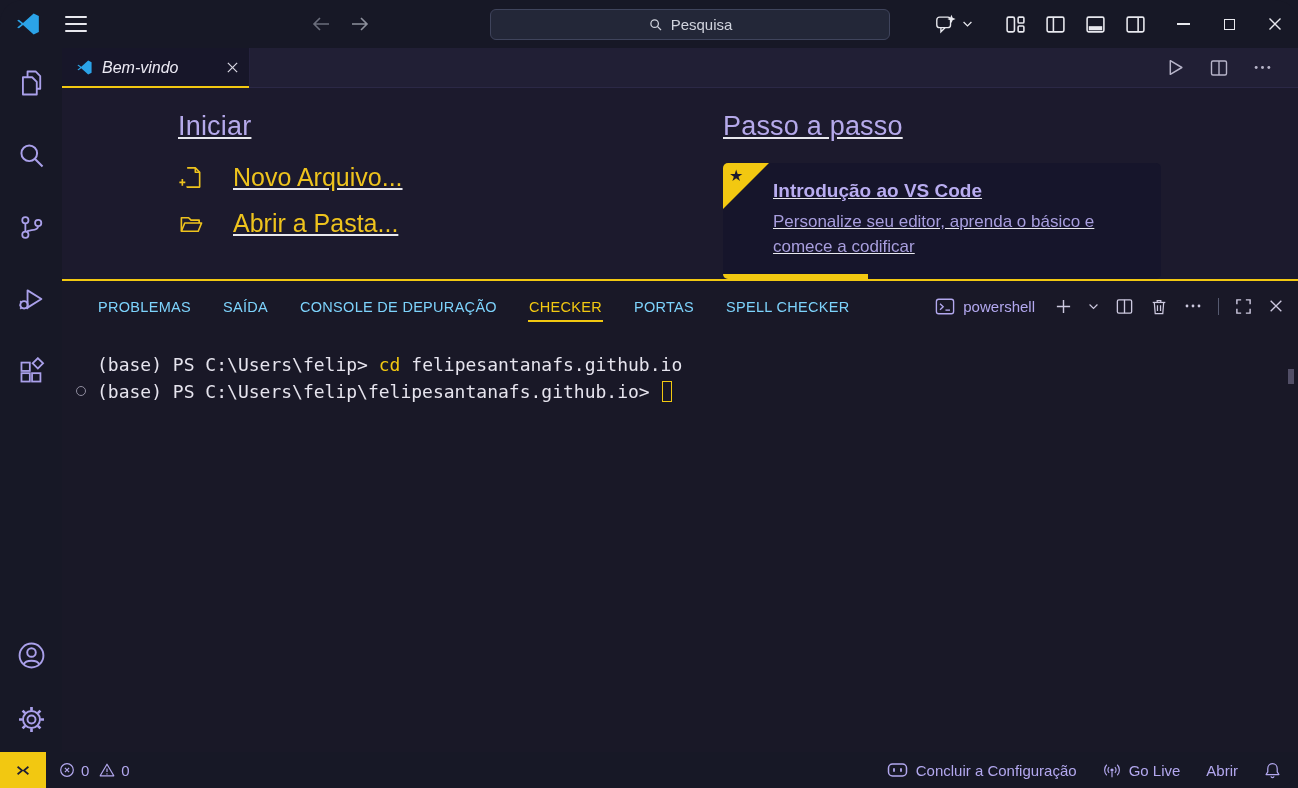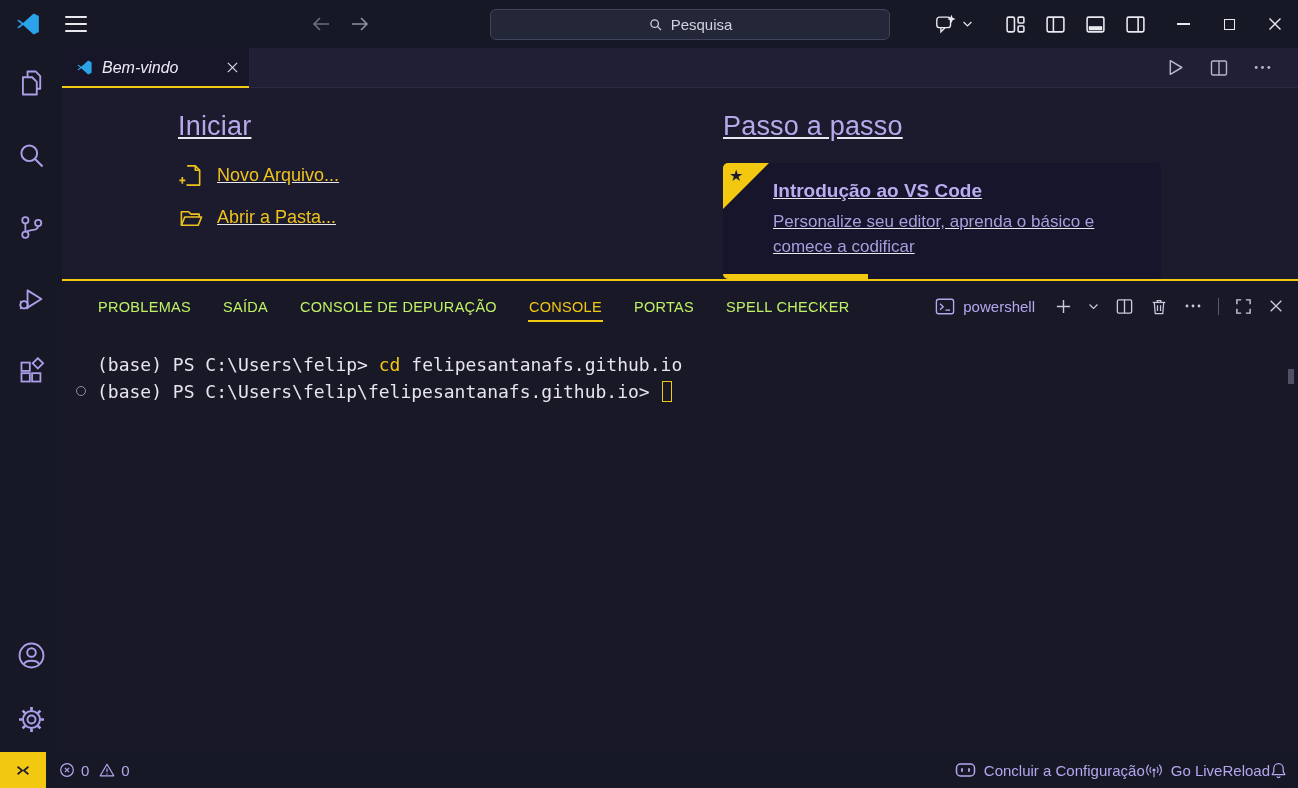--- a/index.html
+++ b/index.html
@@ -54,39 +54,39 @@
     padding-right:26px; color:#b7b4c9; }
   .editor-actions svg { cursor:pointer; }
 
   
   .editor { height:191px; flex:none; background:var(--editor-bg,#1c1a2d); overflow:hidden;text-decoration:underline; }
   .welcome { display:flex; padding:23px 0 0 116px; }
   .w-col-left { width:545px; flex:none; }
   .w-col-right { width:470px; flex:none; }
   .w-heading { font-size:27px; font-weight:400; color:var(--heading,#b5a9ea); letter-spacing:.2px; }
   .start-list { margin-top:21px; }
-  .start-item { display:flex; align-items:center; gap:13px; margin-bottom:17px;
-    color:var(--link,#eec31d); font-size:18px; cursor:pointer; }
+  .start-item { display:flex; align-items:center; gap:29px; margin-bottom:17px;
+    color:var(--link,#eec31d); font-size:25px; cursor:pointer; }
   .start-item svg { flex:none; }
   .walk-card { margin-top:21px; width:438px; height:116px; background:var(--card-bg,#16152b);
     border-radius:5px; position:relative; overflow:hidden; padding:17px 24px 0 50px; cursor:pointer; }
   .card-corner { position:absolute; top:0; left:0; width:0; height:0;
     border-top:46px solid var(--accent,#f2c811); border-right:46px solid transparent; }
   .card-star { position:absolute; top:3px; left:6px; color:#1b1a2e; font-size:16px; }
   .card-title { font-size:19px; font-weight:700; color:#b9adf0; margin-bottom:7px; }
   .card-desc { font-size:17px; line-height:25px; color:#a89ede; max-width:345px; }
   .card-progress { position:absolute; left:0; bottom:0; height:5px; width:33%;
     background:var(--accent,#f2c811); }
 
   
   .panel-top-border { height:2px; flex:none; background:var(--accent,#f2c811); }
   .panel { flex:1; background:var(--panel-bg,#191827); display:flex; flex-direction:column; min-height:0; }
   .panel-header { height:50px; flex:none; display:flex; align-items:center; padding:0 14px 0 35px; }
   .panel-tabs { display:flex; align-items:center; gap:30px; }
-  .panel-tab { font-size:14.5px; letter-spacing:.3px; color:#bef264; padding:9px 1px 5px;
+  .panel-tab { font-size:14.5px; letter-spacing:.3px; color:#7dd3fc; padding:9px 1px 5px;
     border-bottom:2px solid transparent; cursor:pointer; white-space:nowrap; }
   .panel-tab.active { color:var(--accent,#f2c811); border-bottom-color:var(--accent,#f2c811); }
   .panel-actions { margin-left:auto; display:flex; align-items:center; gap:16px; color:#cdc9e0;justify-content:space-between; }
   .panel-actions svg { cursor:pointer; }
   .shell-chip { display:flex; align-items:center; gap:8px; color:var(--lavender,#b3a8ef);
     font-size:15px; margin-right:4px; cursor:pointer; }
   .v-divider { width:1px; height:17px; background:#565a70; }
 
   .terminal { flex:1; position:relative; padding:20px 0 0 35px;
     font-family:"DejaVu Sans Mono", monospace; font-size:18px; line-height:27px;
@@ -99,21 +99,21 @@
     vertical-align:-4px; margin-left:1px; }
   .term-scrollthumb { position:absolute; right:4px; top:38px; width:6px; height:15px; background:#514e66; }
 
   
   .statusbar { height:36px; flex:none; display:flex; align-items:center;
     color:var(--lavender,#b3a8ef); font-size:15px; }
   .remote { width:46px; height:36px; background:var(--accent,#f2c811); color:#1f1d33;
     display:flex; align-items:center; justify-content:center; cursor:pointer; }
   .problems { display:flex; align-items:center; gap:6px; margin-left:13px; cursor:pointer; }
   .problems .num { margin-right:4px; }
-  .sb-right { margin-left:auto; display:flex; align-items:center; padding-right:11px; }
+  .sb-right { margin-left:auto; display:flex; align-items:center; gap:26px; padding-right:17px; }
   .sb-item { display:flex; align-items:center; gap:8px; cursor:pointer; white-space:nowrap; }
 </style>
 </head>
 <body>
 
 <div class="app">
 
   <div class="titlebar">
     <svg class="tb-logo" viewBox="0 0 24 24">
       <path d="M17.2 2.2 L7.4 11 L3.6 8 L2 8.8 L6 12 L2 15.2 L3.6 16 L7.4 13 L17.2 21.8 L22 19.4 V4.6 Z" fill="#2ba3e8"></path>
@@ -305,21 +305,21 @@
       </div>
 
       <div class="panel-top-border"></div>
 
       <div class="panel">
         <div class="panel-header">
           <div class="panel-tabs">
             <div class="panel-tab">PROBLEMAS</div>
             <div class="panel-tab">SAÍDA</div>
             <div class="panel-tab">CONSOLE DE DEPURAÇÃO</div>
-            <div class="panel-tab active">CONSOLE</div>
+            <div class="panel-tab active">CHECKER</div>
             <div class="panel-tab">PORTAS</div>
             <div class="panel-tab">SPELL CHECKER</div>
           </div>
           <div class="panel-actions">
             <div class="shell-chip">
               <svg width="20" height="19" viewBox="0 0 22 21" fill="none" stroke="currentColor" stroke-width="1.5">
                 <rect x="1.5" y="2.5" width="19" height="16" rx="2.5"></rect>
                   <path d="M5.5 7.5 L9 10.8 L5.5 14"></path>
                   <path d="M11.5 14.5 H16.5"></path>
               </svg>
@@ -396,21 +396,21 @@
       <div class="sb-item">
         <svg width="18" height="18" viewBox="0 0 18 20" fill="none" stroke="currentColor" stroke-width="1.3">
           <circle cx="9" cy="10" r="1.8" fill="currentColor" stroke="none"></circle>
           <path d="M5.8 13.2 a4.5 4.5 0 0 1 0 -6.4 M12.2 6.8 a4.5 4.5 0 0 1 0 6.4"></path>
           <path d="M3.2 15.8 a8.2 8.2 0 0 1 0 -11.6 M14.8 4.2 a8.2 8.2 0 0 1 0 11.6"></path>
           <path d="M9 12 V18"></path>
         </svg>
         <span>Go Live</span>
       </div>
       <div class="sb-item">
-        <span>Reload</span>
+        <span>Abrir</span>
       </div>
       <div class="sb-item">
         <svg width="17" height="18" viewBox="0 0 18 18" fill="none" stroke="currentColor" stroke-width="1.3" stroke-linejoin="round">
           <path d="M9 2.2 C12 2.2 14 4.6 14 7.6 V11 L15.8 13.8 H2.2 L4 11 V7.6 C4 4.6 6 2.2 9 2.2 Z"></path>
           <path d="M7.3 15.8 a1.8 1.8 0 0 0 3.4 0"></path>
         </svg>
       </div>
     </div>
   </div>
 </div>

